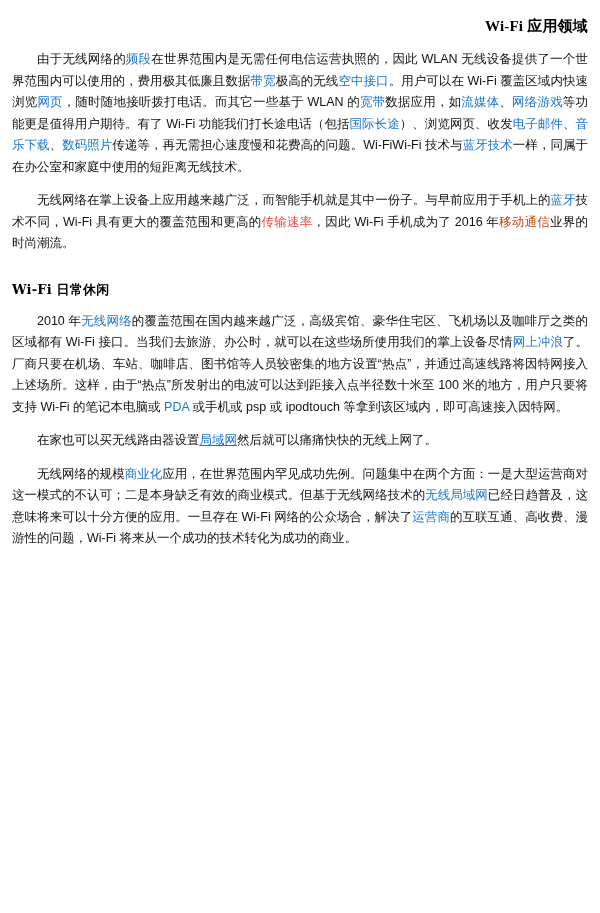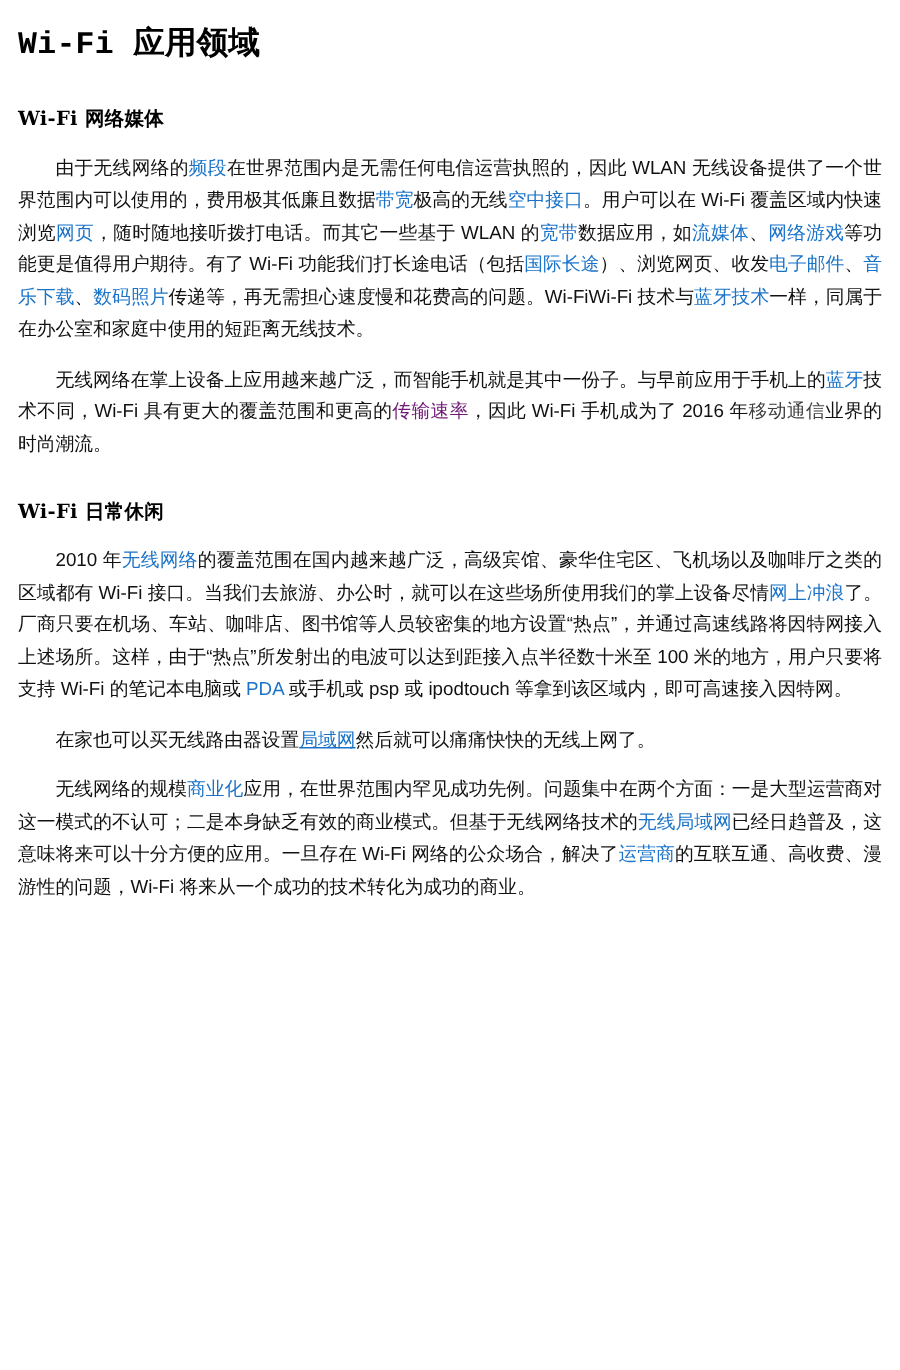--- a/index.html
+++ b/index.html
@@ -15,26 +15,27 @@
     -webkit-font-smoothing: antialiased;
   }
   .page {
     width: 600px;
     min-height: 913px;
     box-sizing: border-box;
     padding: 10px 12px 0 12px;
     position: relative;
   }
   h1.doc-title {
-    font-family: Liberation Mono, monospace;
-    font-size: 21px;
+    font-family: Liberation Serif, serif;
+    font-size: 15px;
     font-weight: bold;
     margin: 6px 0 0 0;
     letter-spacing: 0.2px;
     line-height: 1.4;
+    text-align: right;
   }
   h2.sec-title {
     font-family: "DejaVu Serif", "Liberation Serif", serif;
     font-size: 13px;
     font-weight: bold;
     margin: 26px 0 0 0;
     letter-spacing: 0.2px;
     line-height: 1.4;
   }
   p.para {
@@ -50,21 +51,20 @@
     color: #1a73c8;
     text-decoration: none;
   }
 </style>
 </head>
 <body>
 
 <div class="page">
   <h1 class="doc-title">Wi-Fi 应用领域</h1>
   <div id="sections">
-      <h2 class="sec-title">Wi-Fi 网络媒体</h2>
       <p class="para"><span>由于无线网络的</span><a class="lnk" href="#" style="color: rgb(26, 115, 200);">频段</a><span>在世界范围内是无需任何电信运营执照的，因此 WLAN 无线设备提供了一个世界范围内可以使用的，费用极其低廉且数据</span><a class="lnk" href="#" style="color: rgb(26, 115, 200);">带宽</a><span>极高的无线</span><a class="lnk" href="#" style="color: rgb(26, 115, 200);">空中接口</a><span>。用户可以在 Wi-Fi 覆盖区域内快速浏览</span><a class="lnk" href="#" style="color: rgb(26, 115, 200);">网页</a><span>，随时随地接听拨打电话。而其它一些基于 WLAN 的</span><a class="lnk" href="#" style="color: rgb(26, 115, 200);">宽带</a><span>数据应用，如</span><a class="lnk" href="#" style="color: rgb(26, 115, 200);">流媒体</a><span>、</span><a class="lnk" href="#" style="color: rgb(26, 115, 200);">网络游戏</a><span>等功能更是值得用户期待。有了 Wi-Fi 功能我们打长途电话（包括</span><a class="lnk" href="#" style="color: rgb(26, 115, 200);">国际长途</a><span>）、浏览网页、收发</span><a class="lnk" href="#" style="color: rgb(26, 115, 200);">电子邮件</a><span>、</span><a class="lnk" href="#" style="color: rgb(26, 115, 200);">音乐下载</a><span>、</span><a class="lnk" href="#" style="color: rgb(26, 115, 200);">数码照片</a><span>传递等，再无需担心速度慢和花费高的问题。Wi-FiWi-Fi 技术与</span><a class="lnk" href="#" style="color: rgb(26, 115, 200);">蓝牙技术</a><span>一样，同属于在办公室和家庭中使用的短距离无线技术。</span></p>
-      <p class="para"><span>无线网络在掌上设备上应用越来越广泛，而智能手机就是其中一份子。与早前应用于手机上的</span><a class="lnk" href="#" style="color: rgb(26, 115, 200);">蓝牙</a><span>技术不同，Wi-Fi 具有更大的覆盖范围和更高的</span><a class="lnk" href="#" style="color: #701a75;">传输速率</a><span>，因此 Wi-Fi 手机成为了 2016 年</span><a class="lnk" href="#" style="color: #404040;">移动通信</a><span>业界的时尚潮流。</span></p>
+      <p class="para"><span>无线网络在掌上设备上应用越来越广泛，而智能手机就是其中一份子。与早前应用于手机上的</span><a class="lnk" href="#" style="color: rgb(26, 115, 200);">蓝牙</a><span>技术不同，Wi-Fi 具有更大的覆盖范围和更高的</span><a class="lnk" href="#" style="color: #ef4444;">传输速率</a><span>，因此 Wi-Fi 手机成为了 2016 年</span><a class="lnk" href="#" style="color: #c2410c;">移动通信</a><span>业界的时尚潮流。</span></p>
       <h2 class="sec-title">Wi-Fi 日常休闲</h2>
       <p class="para"><span>2010 年</span><a class="lnk" href="#" style="color: rgb(26, 115, 200);">无线网络</a><span>的覆盖范围在国内越来越广泛，高级宾馆、豪华住宅区、飞机场以及咖啡厅之类的区域都有 Wi-Fi 接口。当我们去旅游、办公时，就可以在这些场所使用我们的掌上设备尽情</span><a class="lnk" href="#" style="color: rgb(26, 115, 200);">网上冲浪</a><span>了。厂商只要在机场、车站、咖啡店、图书馆等人员较密集的地方设置“热点”，并通过高速线路将因特网接入上述场所。这样，由于“热点”所发射出的电波可以达到距接入点半径数十米至 100 米的地方，用户只要将支持 Wi-Fi 的笔记本电脑或 </span><a class="lnk" href="#" style="color: rgb(26, 115, 200);">PDA</a><span> 或手机或 psp 或 ipodtouch 等拿到该区域内，即可高速接入因特网。</span></p>
       <p class="para"><span>在家也可以买无线路由器设置</span><a class="lnk" href="#" style="color: rgb(26, 115, 200); text-decoration: underline;">局域网</a><span>然后就可以痛痛快快的无线上网了。</span></p>
       <p class="para"><span>无线网络的规模</span><a class="lnk" href="#" style="color: rgb(26, 115, 200);">商业化</a><span>应用，在世界范围内罕见成功先例。问题集中在两个方面：一是大型运营商对这一模式的不认可；二是本身缺乏有效的商业模式。但基于无线网络技术的</span><a class="lnk" href="#" style="color: rgb(26, 115, 200);">无线局域网</a><span>已经日趋普及，这意味将来可以十分方便的应用。一旦存在 Wi-Fi 网络的公众场合，解决了</span><a class="lnk" href="#" style="color: rgb(26, 115, 200);">运营商</a><span>的互联互通、高收费、漫游性的问题，Wi-Fi 将来从一个成功的技术转化为成功的商业。</span></p>
     </div>
 </div>
 
 </body></html>

